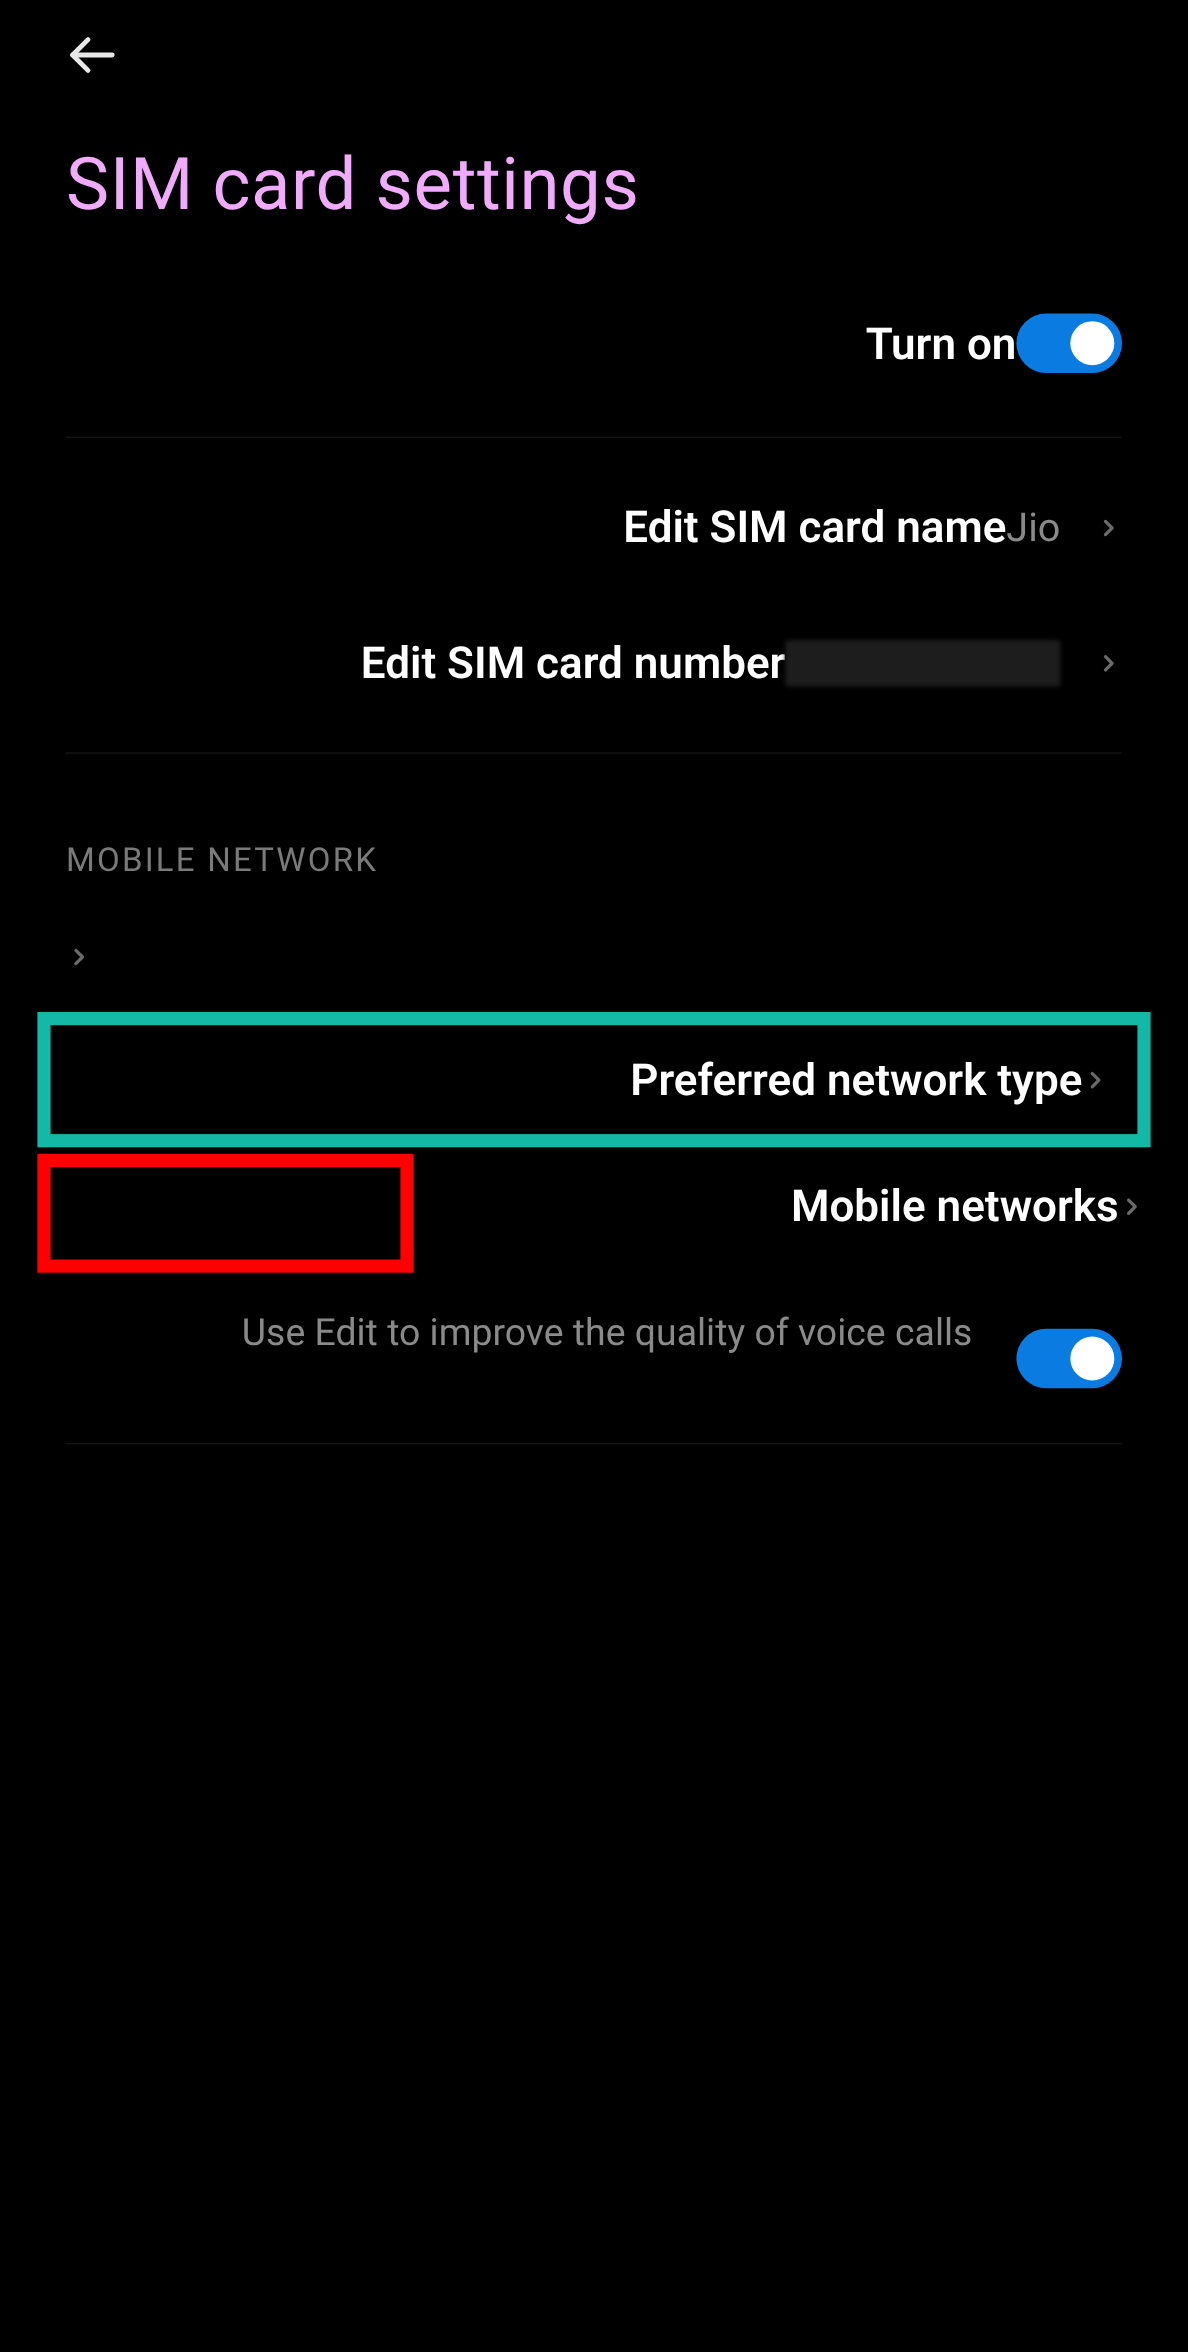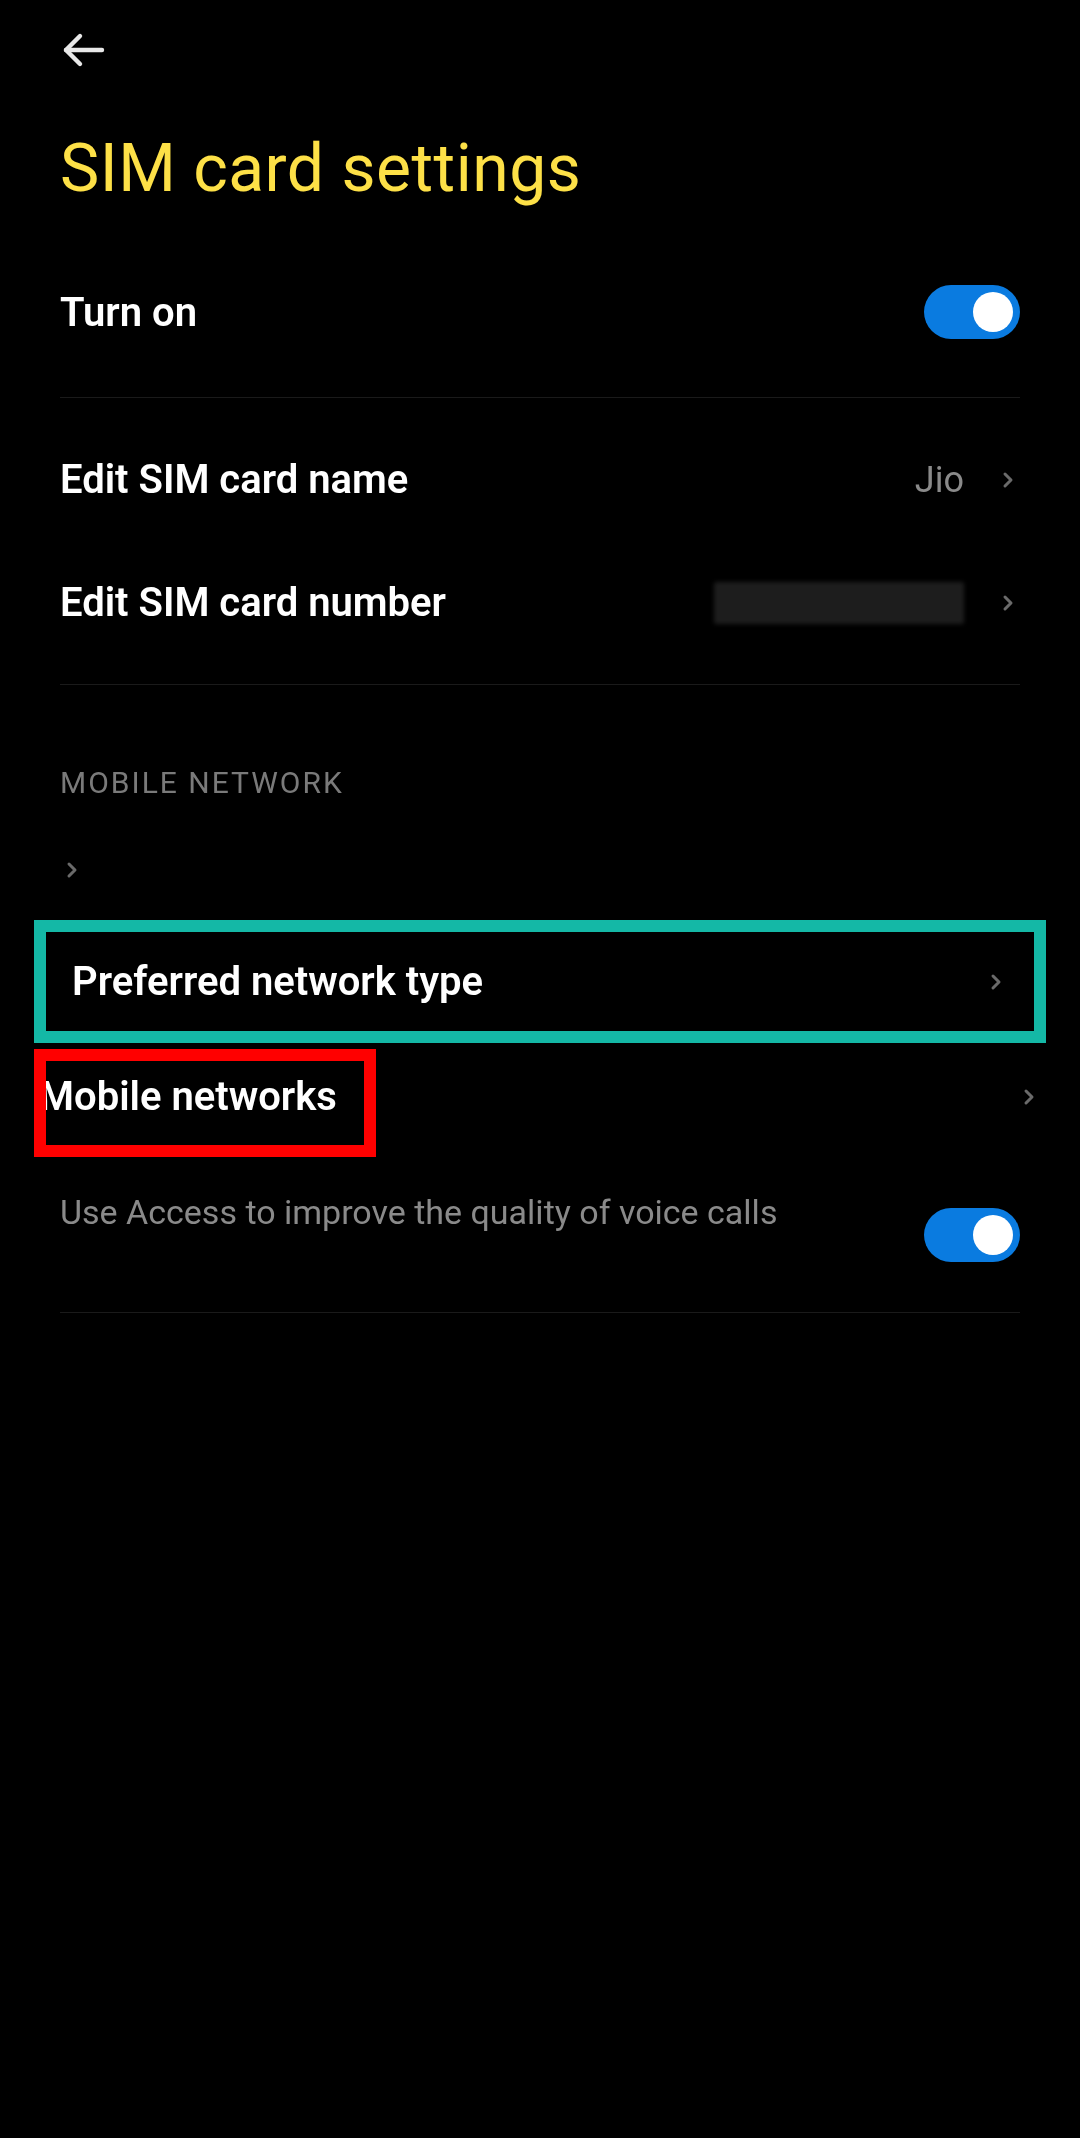--- a/index.html
+++ b/index.html
@@ -20,42 +20,42 @@
     height: 60px;
     display: flex;
     align-items: center;
     justify-content: flex-start;
     cursor: pointer;
   }
   .back-btn svg { width: 48px; height: 48px; }
   .page-title {
     font-size: 66px;
     font-weight: 400;
-    color: #fde047;
+    color: #f0abfc;
     padding: 50px 60px 40px 60px;
     letter-spacing: 0.5px;
   }
   .row {
     display: flex;
     align-items: center;
     justify-content: space-between;
     padding: 38px 60px;
   }
   .row-label {
     font-size: 40px;
     font-weight: 600;
     color: #fff;
   }
   .row-sub {
     font-size: 34px;
     color: #8a8a8a;
     margin-top: 10px;
     line-height: 1.3;
   }
-  .row-left { flex: 1; }
+  .row-left { flex: 1; text-align: right; }
   .row-right {
     display: flex;
     align-items: center;
     gap: 32px;
   }
   .value-text {
     font-size: 36px;
     color: #8a8a8a;
   }
   .chevron {
@@ -217,21 +217,21 @@
           <svg viewBox="0 0 24 24" fill="none" stroke="#6a6a6a" stroke-width="3" stroke-linecap="round" stroke-linejoin="round">
               <polyline points="9 18 15 12 9 6"></polyline>
             </svg>
         </span>
       </div>
     </div>
   </div>
 
   <div class="row row-tight" style="align-items:flex-start;">
     <div class="row-left" style="padding-right:40px;">
-      <div class="row-sub">Use Access to improve the quality of voice calls</div>
+      <div class="row-sub">Use Edit to improve the quality of voice calls</div>
     </div>
     <div class="row-right" style="padding-top:28px;">
       <div class="toggle on">
         <div class="toggle-knob"></div>
       </div>
     </div>
   </div>
 
   <div class="divider"></div>
 

